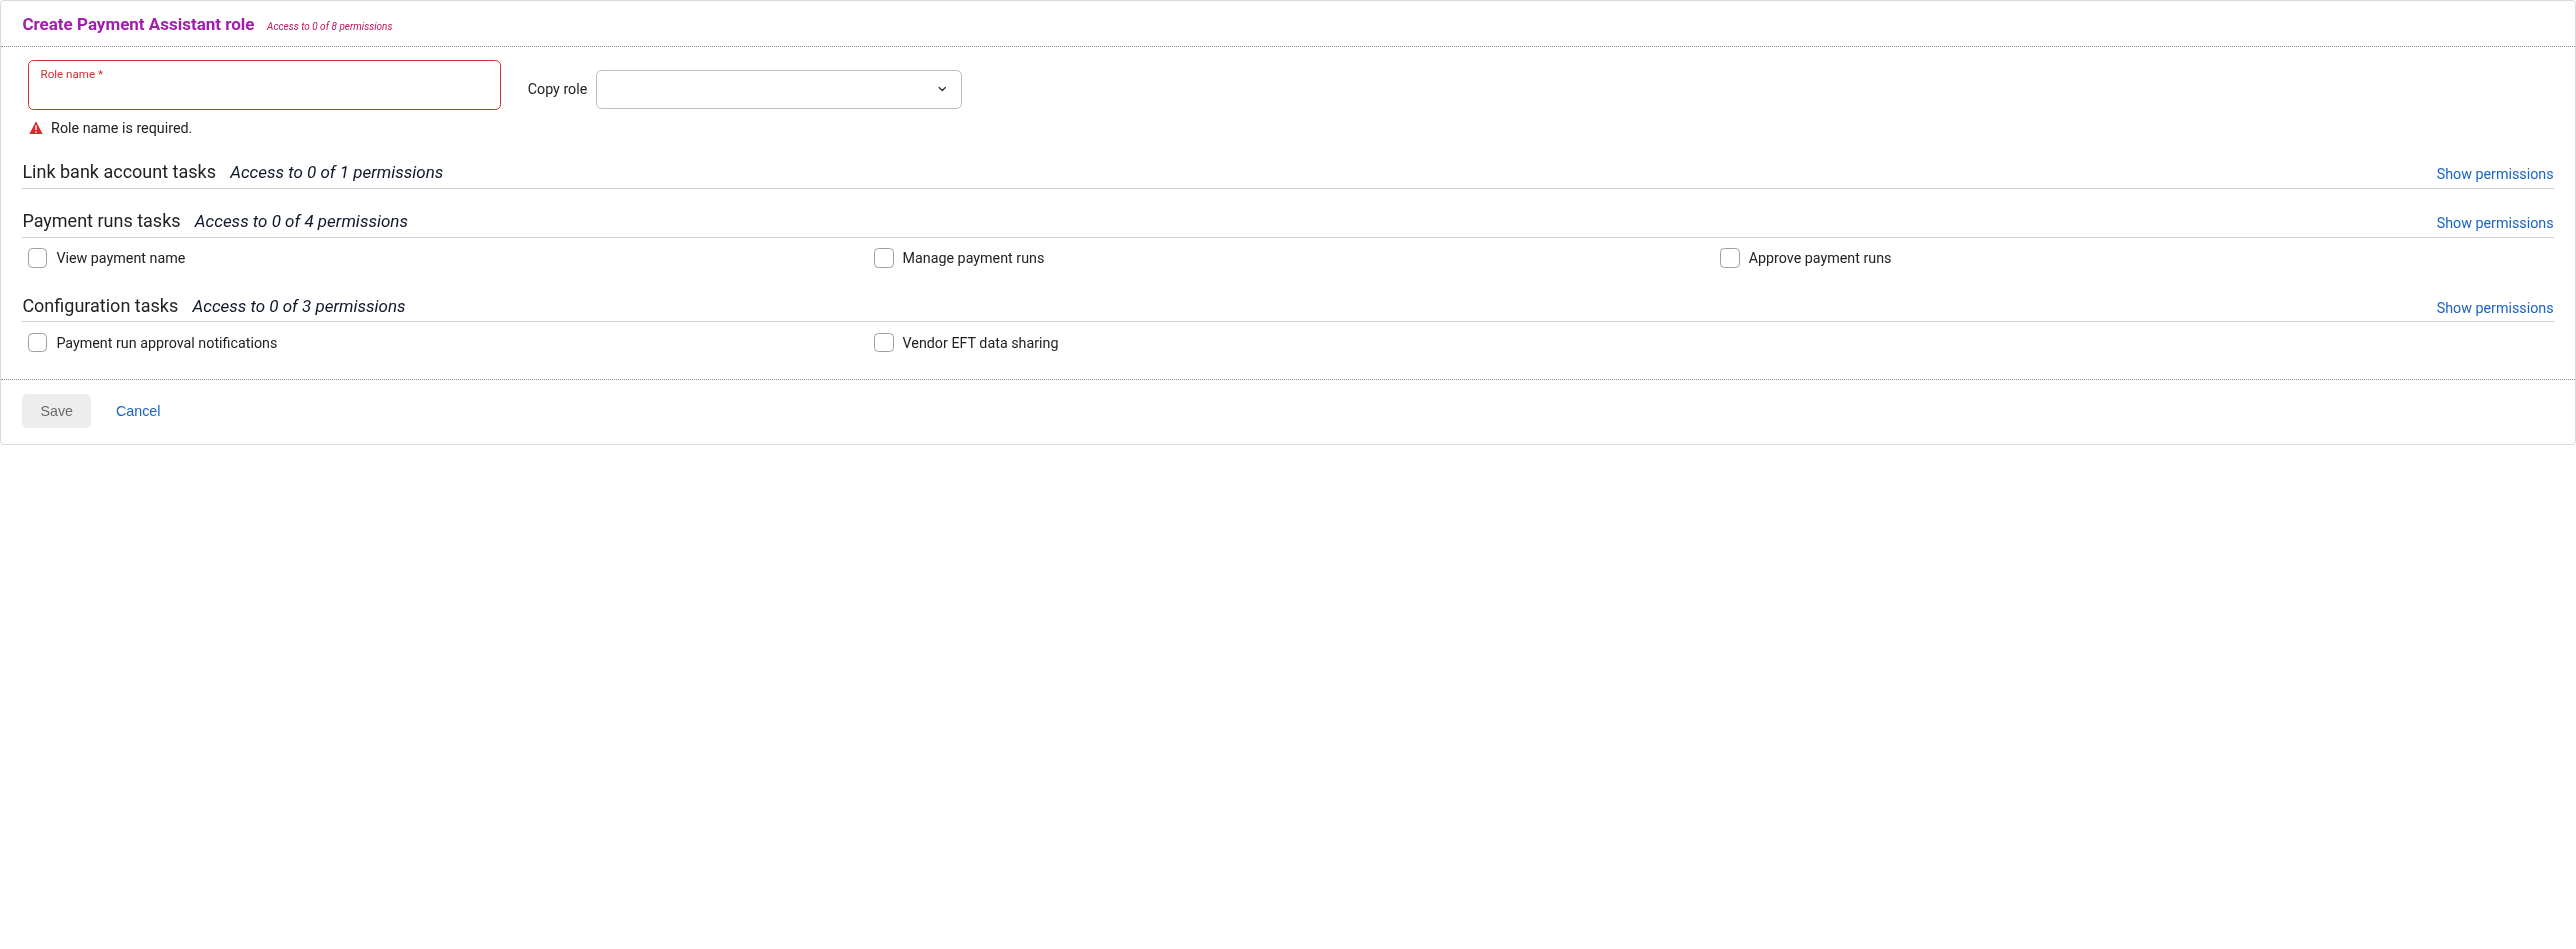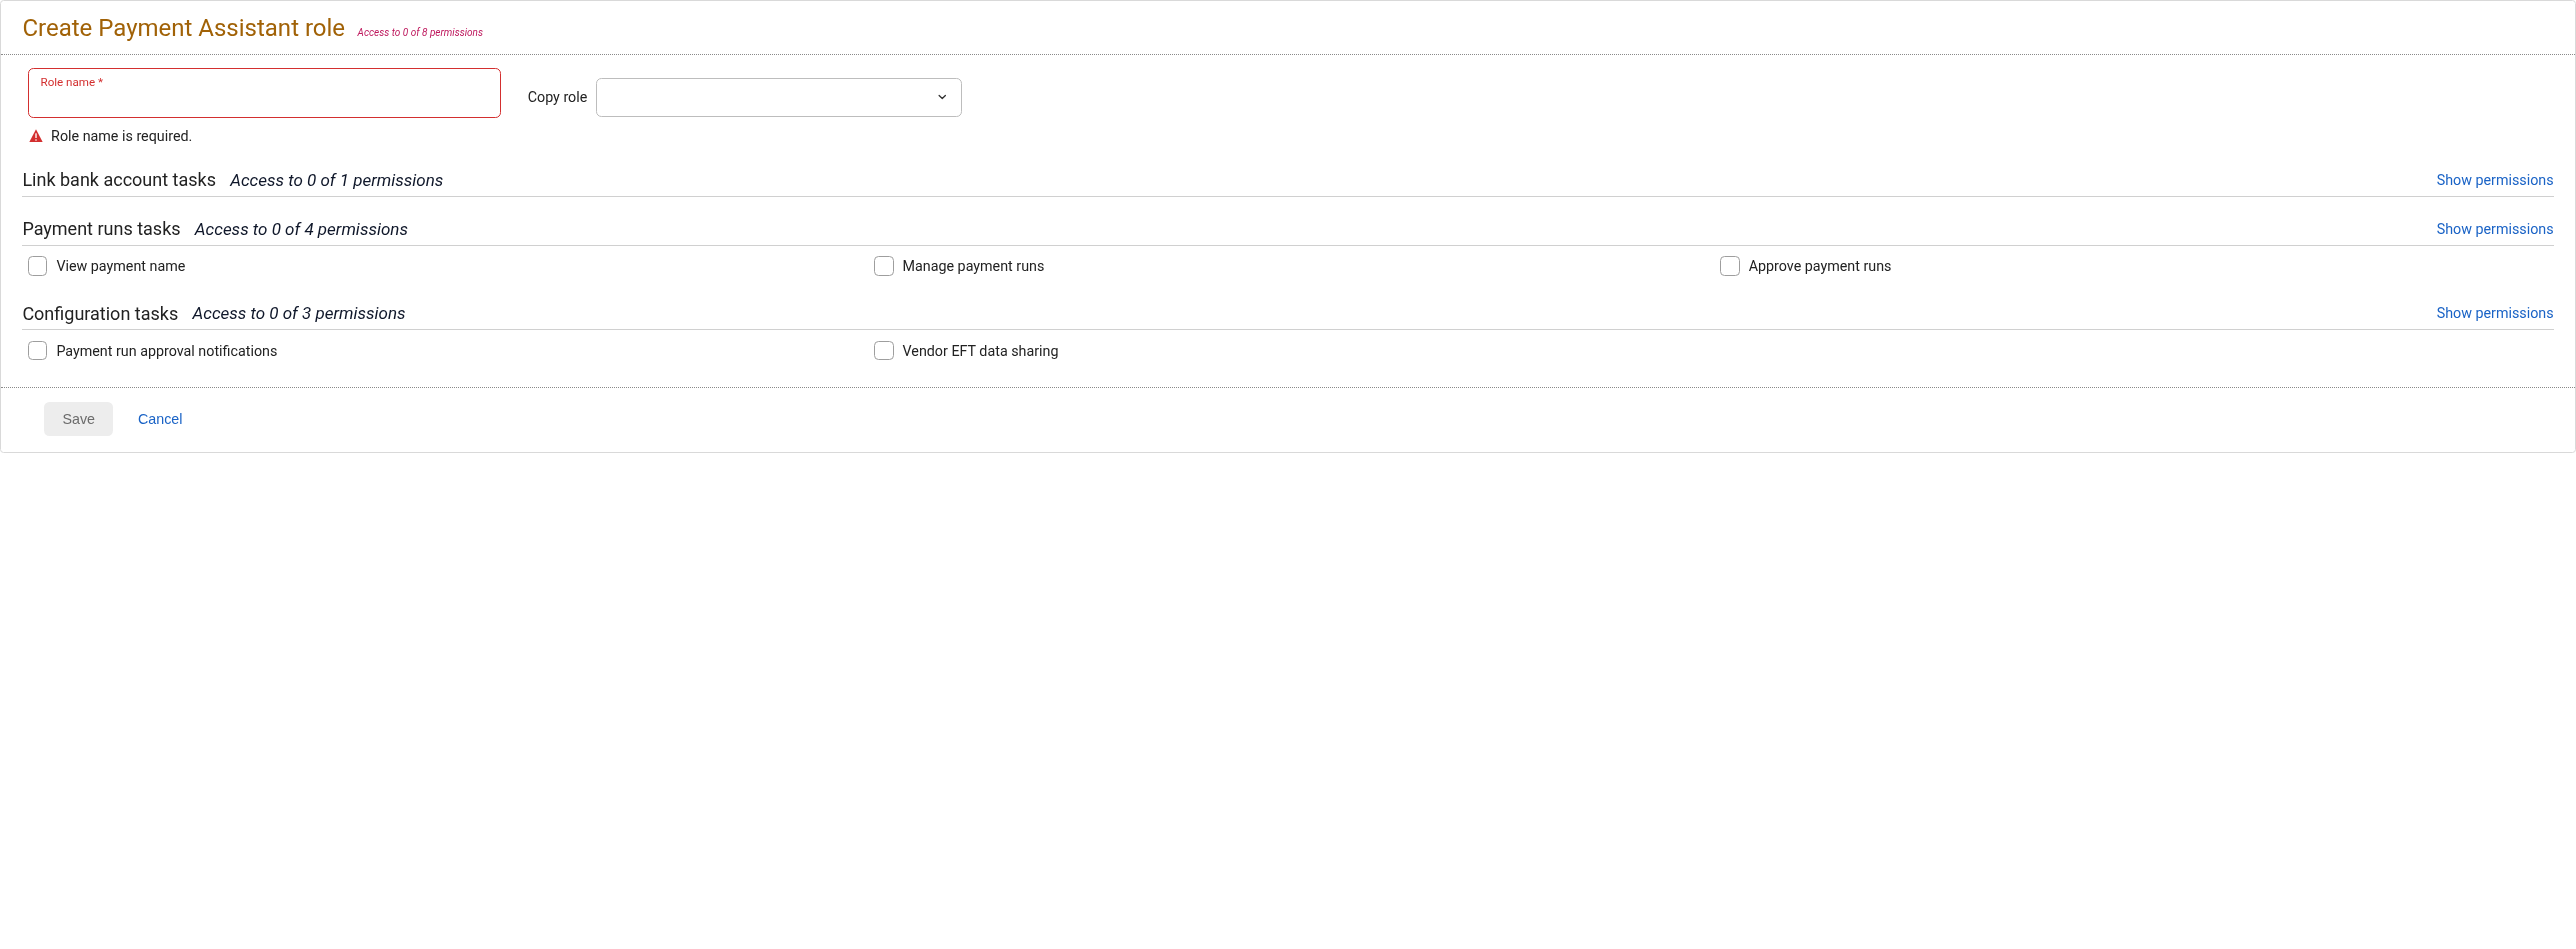--- a/index.html
+++ b/index.html
@@ -16,23 +16,23 @@
     margin: 0;
     width: 100%;
   }
   .panel-header {
     padding: 12.5px 21.4px 12.5px 21.4px;
     display: flex;
     align-items: baseline;
     gap: 12.5px;
   }
   .panel-title {
-    font-size: 24px;
-    font-weight: 400;
-    color: #a16207;
+    font-size: 17px;
+    font-weight: 700;
+    color: #a21caf;
   }
   .panel-subtitle {
     font-size: 10px;
     font-style: italic;
     color: #be185d;
   }
   .dotted-sep {
     border-top: 0.9px dotted #8a8a8a;
     margin: 0;
   }
@@ -117,21 +117,21 @@
     height: 16px;
     flex-shrink: 0;
   }
   .warn-icon svg { display:block; }
 
   .section {
     padding: 7.1px 21.4px 5.4px 21.4px;
   }
   .section-header {
     display: flex;
-    align-items: center;
+    align-items: flex-end;
     gap: 14.3px;
     border-bottom: 0.9px solid #d0d0d0;
     padding-bottom: 5.4px;
     margin-top: 9px;
   }
   .section-title {
     font-size: 18px;
     font-weight: 400;
     color: #222;
   }
@@ -176,21 +176,20 @@
     gap: 25px;
   }
   .btn-save {
     background: #ededed;
     border: none;
     border-radius: 5.4px;
     padding: 9px 18px;
     font-size: 14.3px;
     color: #6b6b6b;
     cursor: default;
-    margin-left: 22px;
   }
   .btn-cancel {
     background: none;
     border: none;
     font-size: 14.3px;
     color: #1a63c6;
     cursor: pointer;
     padding: 0;
   }
   .spacer { height: 16px; }

